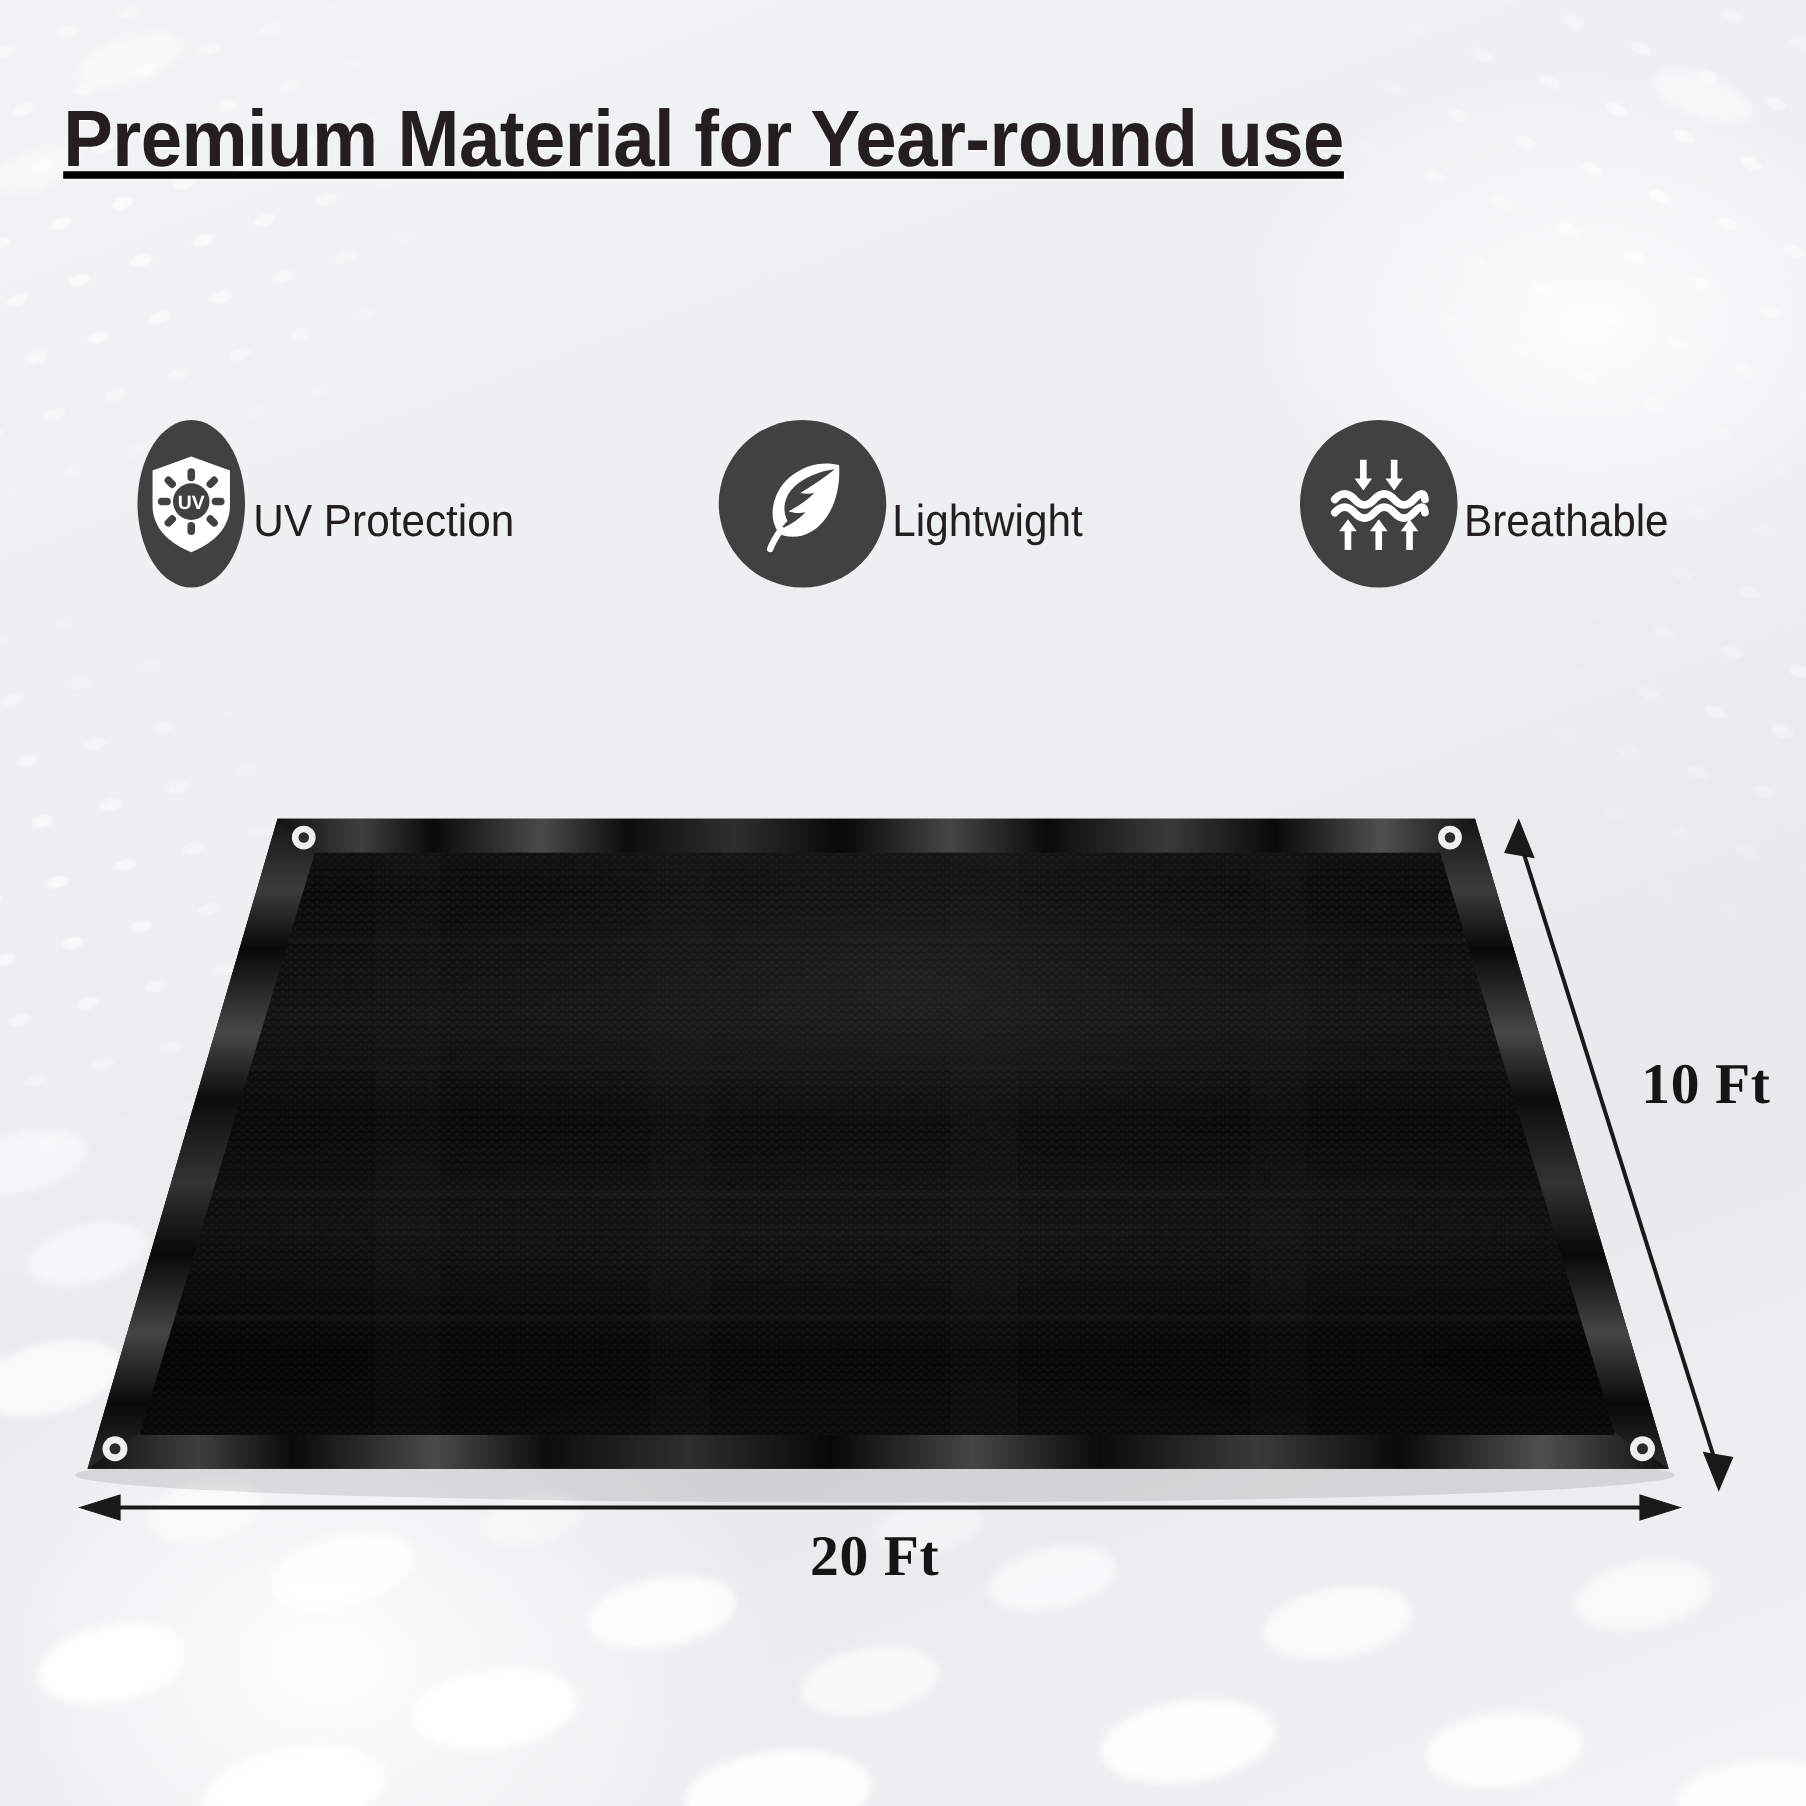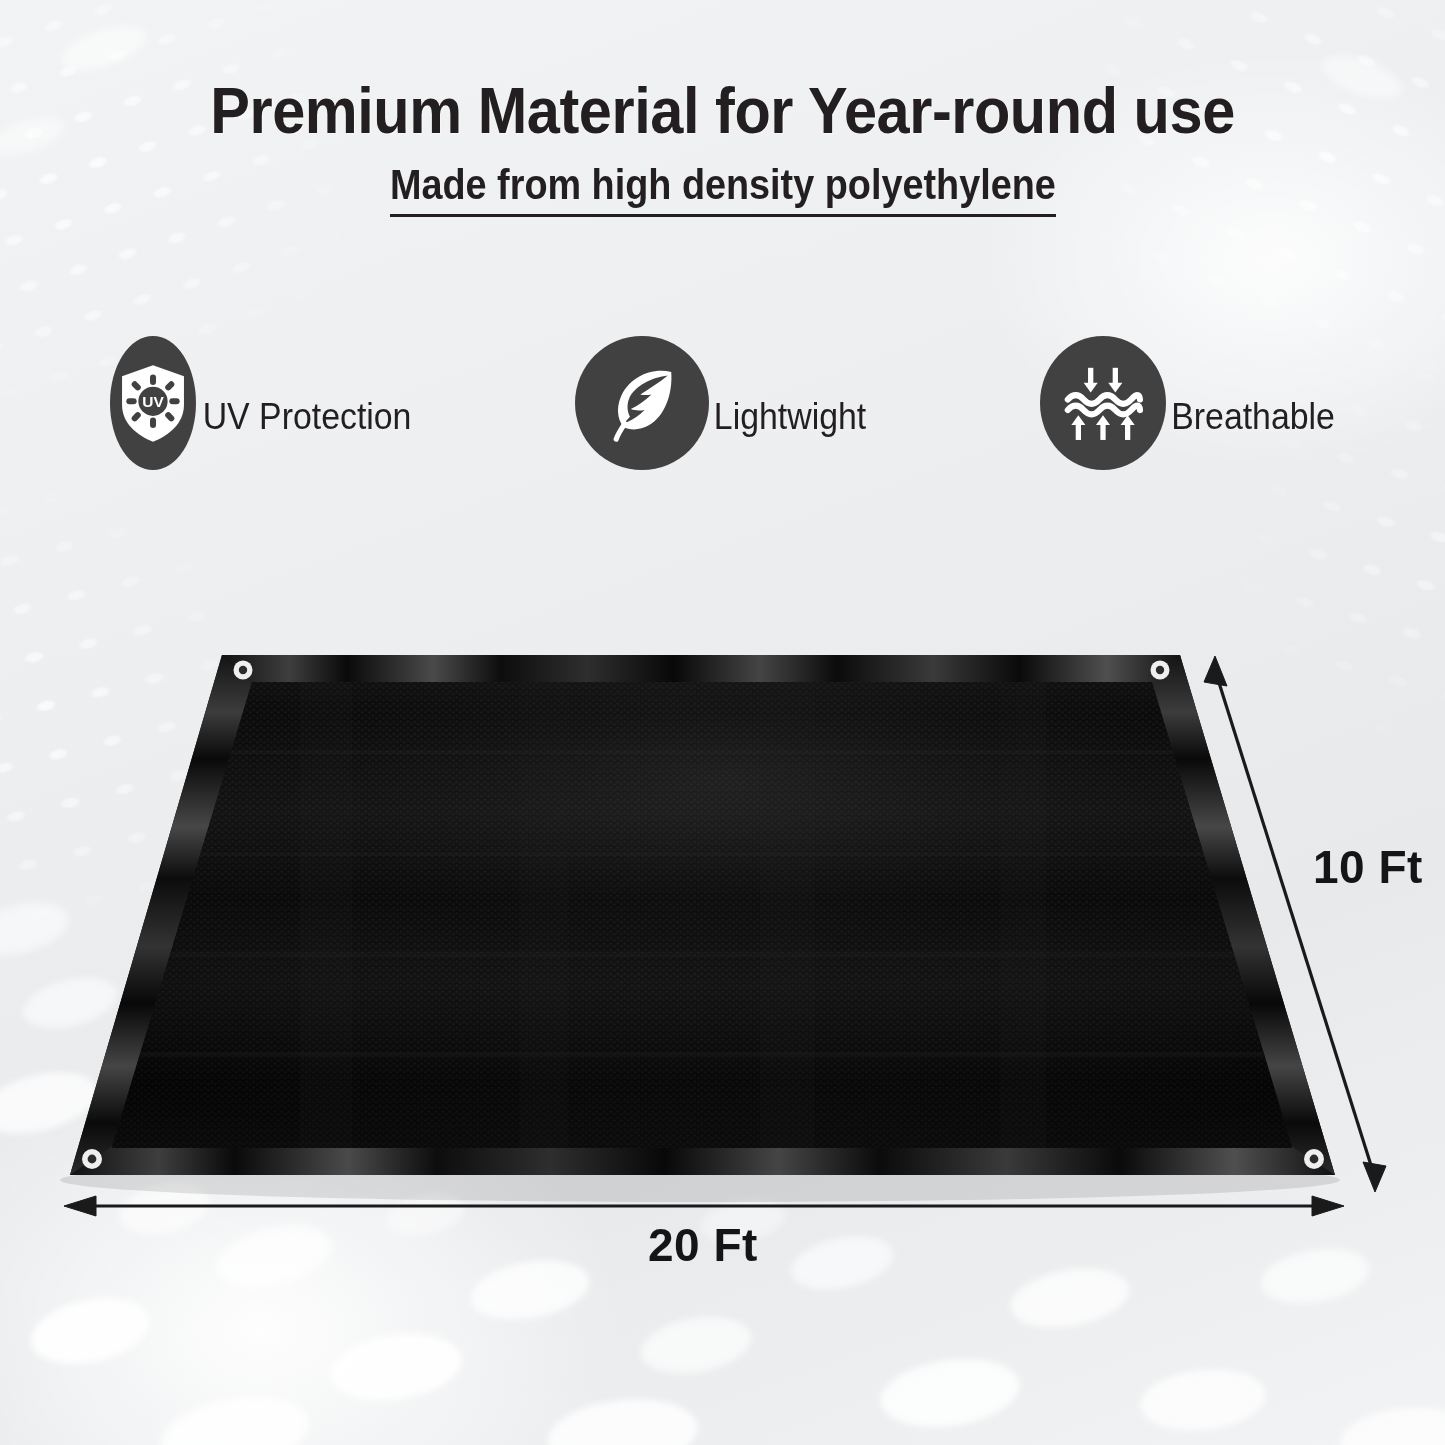--- a/index.html
+++ b/index.html
@@ -71,21 +71,21 @@
     background: rgba(255,255,255,0.92);
     filter: blur(3px);
   }
 
   
   .title-block {
     position: absolute;
     top: 78px;
     left: 0;
     width: 100%;
-    text-align: center;
+    text-decoration: underline;
   }
   .main-title {
     font-family: "Liberation Sans Narrow", "Liberation Sans", sans-serif;
     font-size: 64px;
     font-weight: 700;
     color: #231f20;
     letter-spacing: -0.5px;
     line-height: 1.05;
     transform: scaleX(0.93);
     text-shadow: 1px 1px 0 rgba(255,255,255,0.6);
@@ -149,21 +149,21 @@
     left: 0;
     top: 600px;
     width: 1445px;
     height: 640px;
   }
   .product-svg { display: block; }
 
   
   .dim-label {
     position: absolute;
-    font-family: Liberation Sans, sans-serif;
+    font-family: Liberation Serif, serif;
     font-weight: 700;
     color: #151515;
     white-space: nowrap;
   }
   .dim-h {
     left: 1313px;
     top: 840px;
     font-size: 46px;
     letter-spacing: 0.5px;
   }
@@ -207,23 +207,20 @@
     <div class="blob" style="left:22px;  top:980px;  width:96px;  height:46px; transform:rotate(-14deg); opacity:.6;"></div>
     <div class="blob" style="left:-30px; top:905px;  width:100px; height:48px; transform:rotate(-14deg); opacity:.55;"></div>
 
     <div class="blob" style="left:60px;  top:30px;  width:88px; height:36px; transform:rotate(-18deg); opacity:.55;"></div>
     <div class="blob" style="left:-10px; top:120px; width:76px; height:32px; transform:rotate(-18deg); opacity:.45;"></div>
     <div class="blob" style="left:1320px;top:60px;  width:84px; height:34px; transform:rotate(20deg);  opacity:.5;"></div>
   </div>
 
   <div class="title-block">
     <div class="main-title">Premium Material for Year-round use</div>
-    <div class="sub-title-wrap">
-      <div class="sub-title">Made from high density polyethylene</div>
-    </div>
   </div>
 
   <div class="features">
 
     <div class="feature">
       <div class="feature-circle">
         <span>
           <svg width="86" height="86" viewBox="0 0 100 100">
             <path d="M50 6 L86 19 V52 C86 74 68 88 50 95 C32 88 14 74 14 52 V19 Z" fill="#ffffff"></path>
             <circle cx="50" cy="48" r="17" fill="#414141"></circle>

